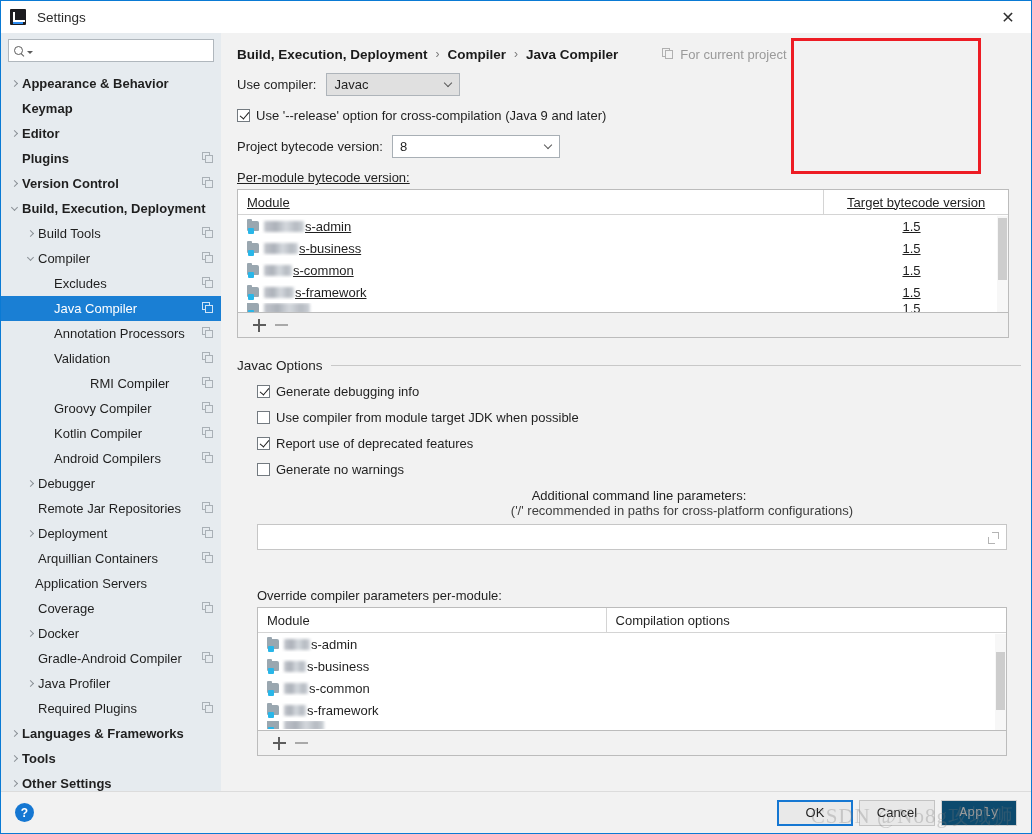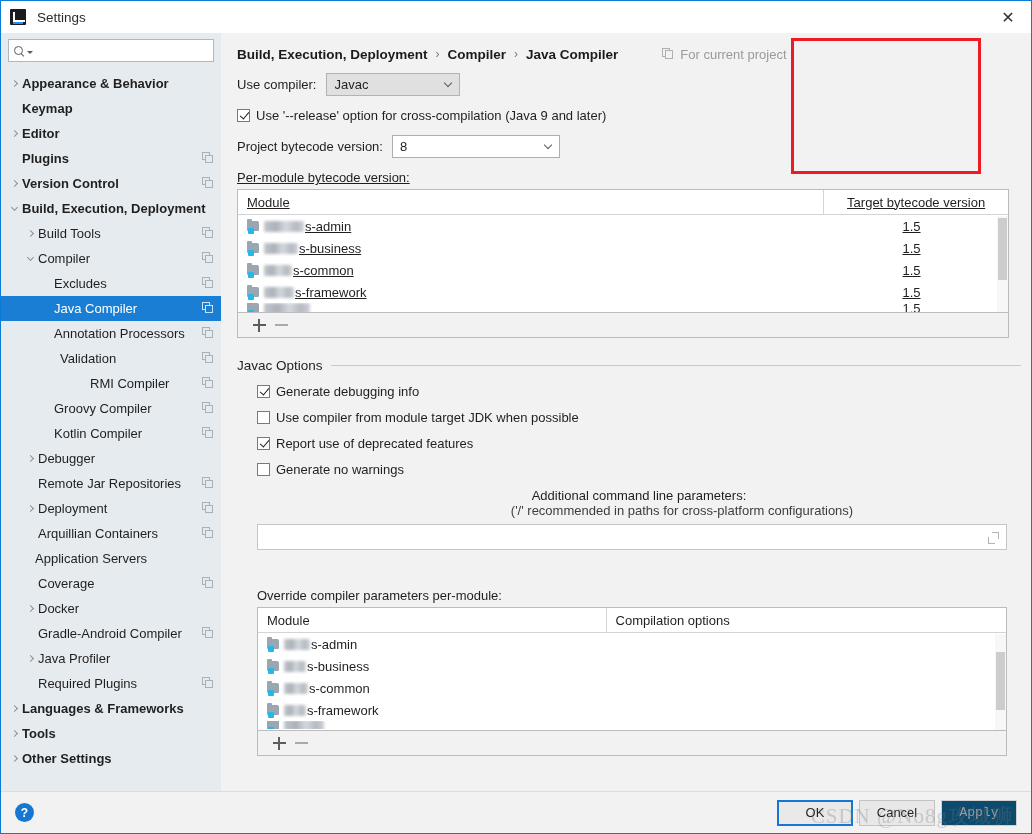--- a/index.html
+++ b/index.html
@@ -663,21 +663,21 @@
             </span>
           </div>
           <div class="tree-row" style="padding-left: 38px;">
             <span class="arrow"></span>
             <span class="tree-label">Annotation Processors</span>
             <span class="copy-icon">
               <span></span>
               <span></span>
             </span>
           </div>
-          <div class="tree-row" style="padding-left: 24px; margin-left: 20px;">
+          <div class="tree-row" style="padding-left: 38px;">
             <span class="arrow"></span>
             <span class="tree-label">Validation</span>
             <span class="copy-icon">
               <span></span>
               <span></span>
             </span>
           </div>
           <div class="tree-row" style="padding-left: 38px; margin-left: 36px;">
             <span class="arrow"></span>
             <span class="tree-label">RMI Compiler</span>
@@ -690,20 +690,28 @@
             <span class="arrow"></span>
             <span class="tree-label">Groovy Compiler</span>
             <span class="copy-icon">
               <span></span>
               <span></span>
             </span>
           </div>
           <div class="tree-row" style="padding-left: 38px;">
             <span class="arrow"></span>
             <span class="tree-label">Kotlin Compiler</span>
+            <span class="copy-icon">
+              <span></span>
+              <span></span>
+            </span>
+          </div>
+          <div class="tree-row" style="padding-left: 38px;">
+            <span class="arrow"></span>
+            <span class="tree-label">Android Compilers</span>
             <span class="copy-icon">
               <span></span>
               <span></span>
             </span>
           </div>
           <div class="tree-row" style="padding-left: 22px;">
             <span class="arrow right">
               <i></i>
             </span>
             <span class="tree-label">Debugger</span>

